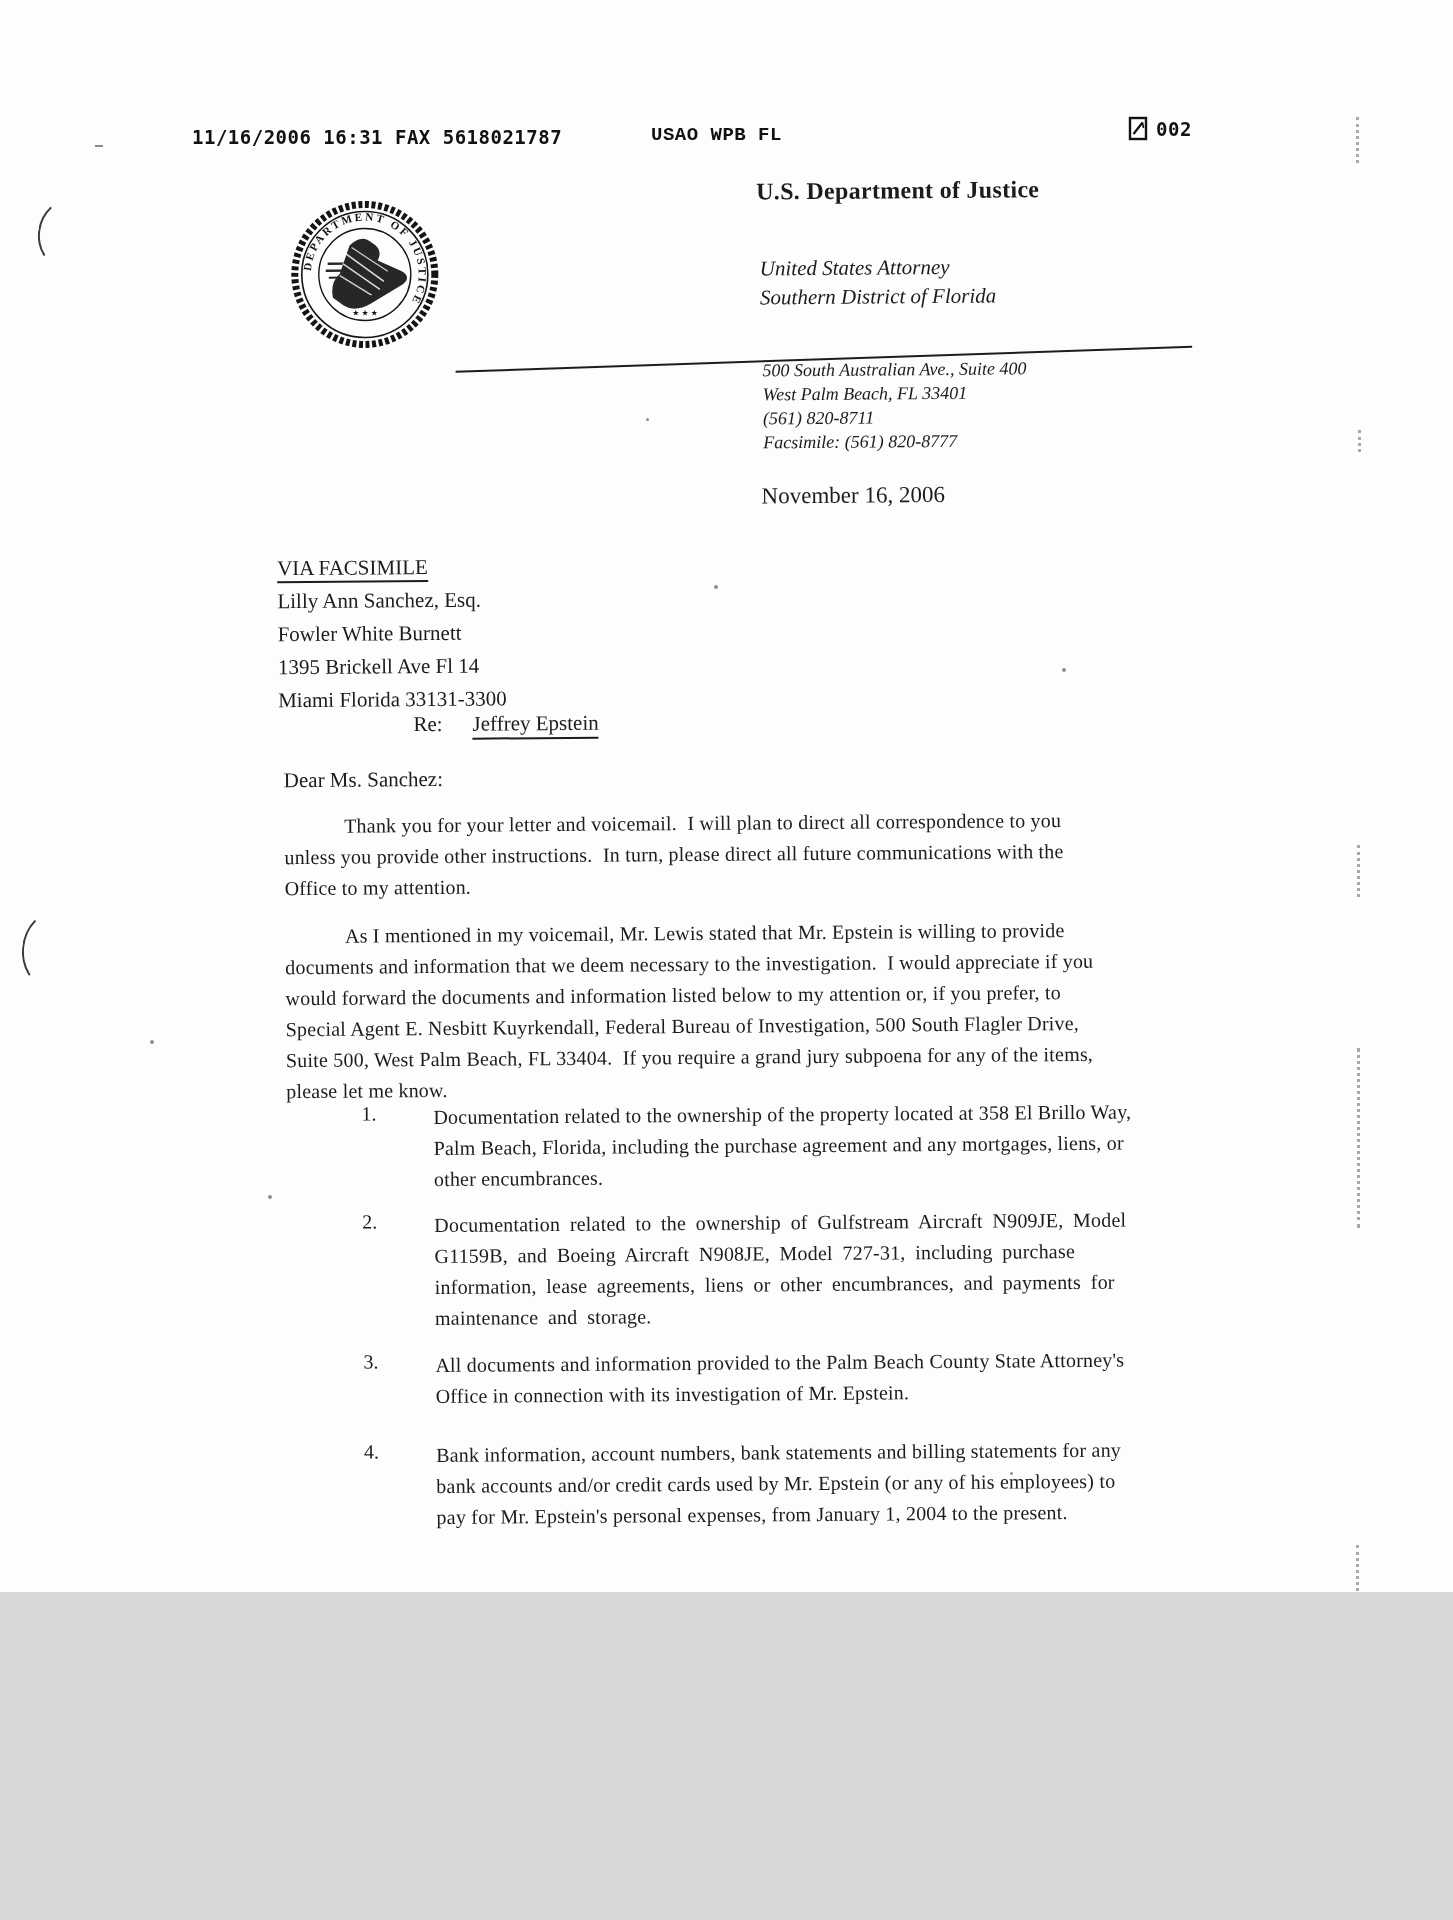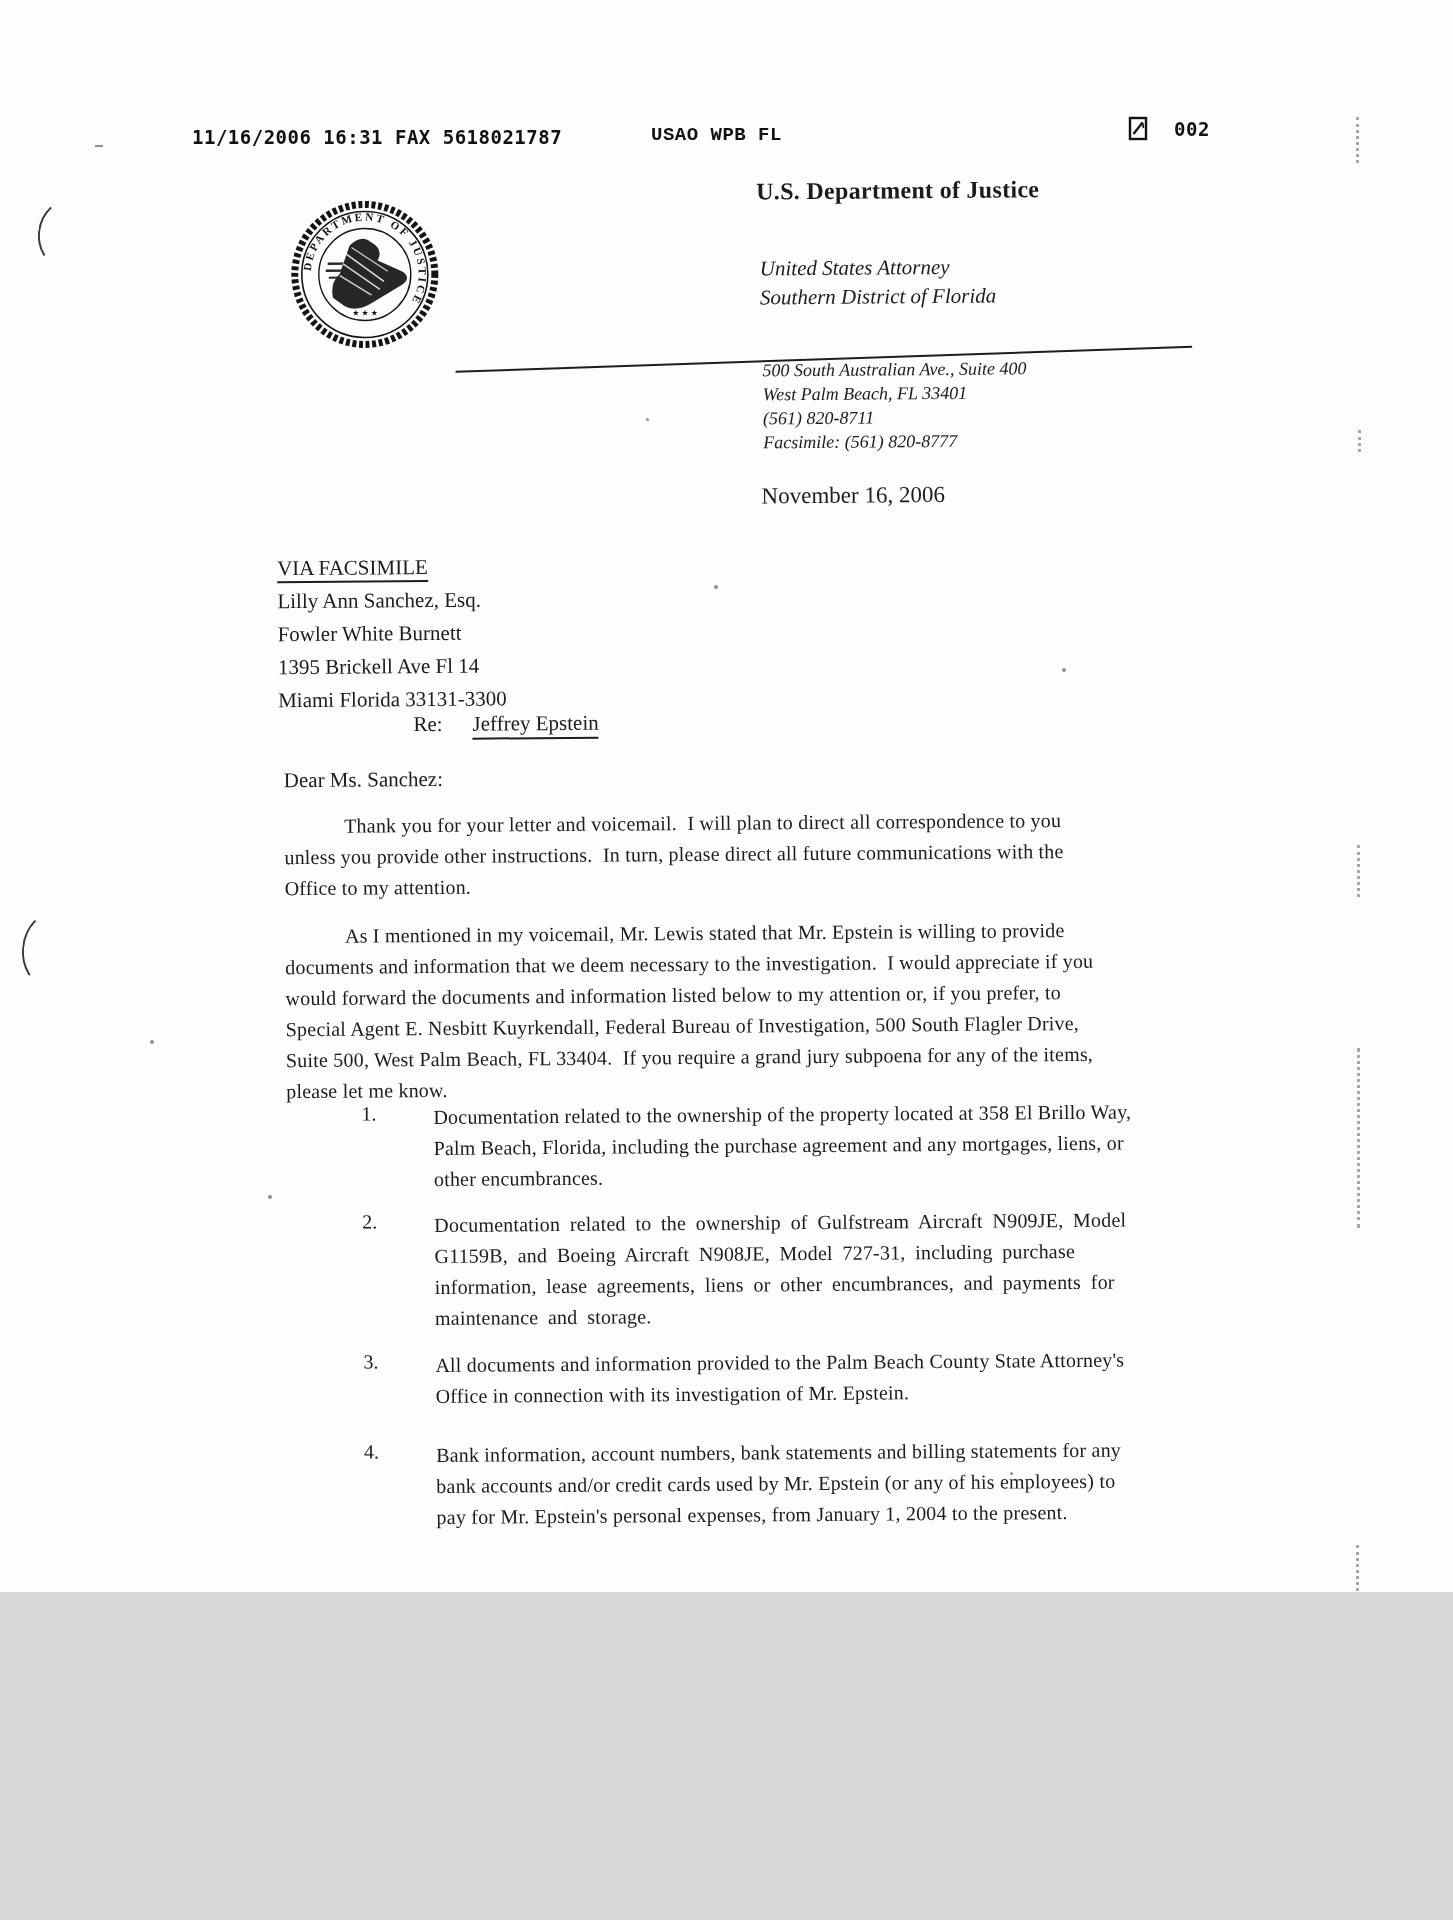--- a/index.html
+++ b/index.html
@@ -9,21 +9,21 @@
     font-family:"Liberation Serif", serif; color:#1c1c1c;
   }
   .abs { position:absolute; }
   .pre { white-space:pre; }
 
   
   .fax-ts, .fax-station, .fax-pagenum {
     font-family:"DejaVu Sans Mono", monospace;
     font-weight:600; font-size:19px; color:#111; letter-spacing:0.5px;
   }
-  .fax-pagegrp { display:flex; align-items:center; gap:24px; }
+  .fax-pagegrp { display:flex; align-items:center; gap:6px; }
 
   
   .dept { font-size:24px; font-weight:bold; letter-spacing:0.3px; }
   .office { font-size:21px; font-style:italic; line-height:29px; white-space:pre-line; }
   .lh-addr { font-size:18px; font-style:italic; line-height:24px; white-space:pre-line; }
   .date { font-size:23px; }
 
   .divider { height:2px; background:#1d1d1d; transform:rotate(-1.5deg); transform-origin:left center; }
 
   .doc-rot { position:absolute; left:0; top:0; width:100%; height:100%;

